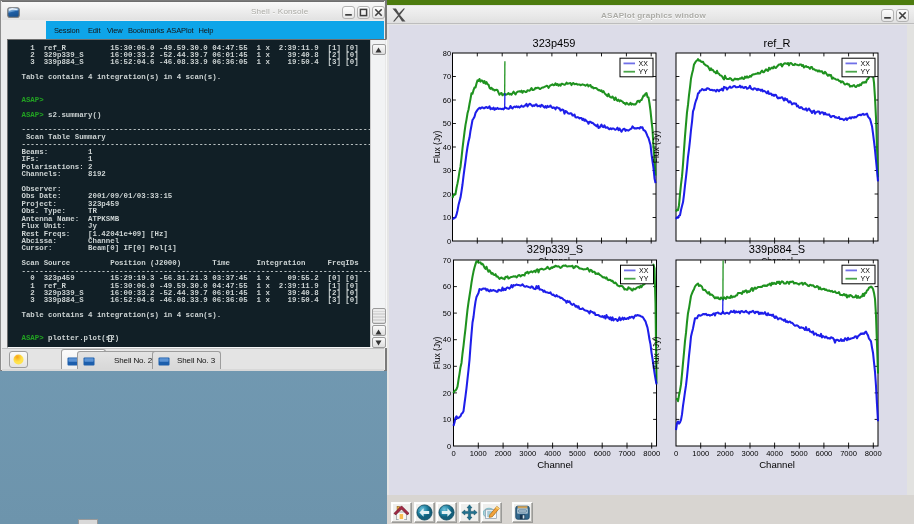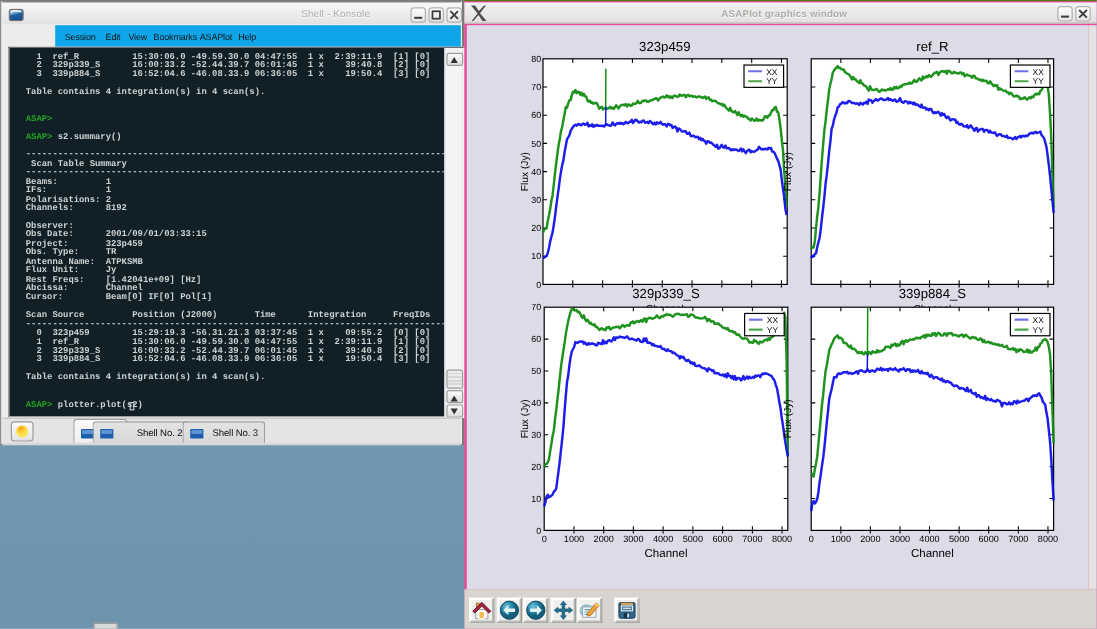--- a/index.html
+++ b/index.html
@@ -40,22 +40,22 @@
   border-top:1px solid #c2c2c2; font-size:8px; letter-spacing:-0.1px; color:#111; }
 #newtab { position:absolute; left:7px; top:2px; width:19px; height:17px; border:1px solid #9d9d9d;
   border-radius:3px; background:linear-gradient(180deg,#fbfbfb,#e3e3e3); }
 .tab { position:absolute; top:2px; height:19px; border:1px solid #9d9d9d; border-bottom:none;
   border-radius:3px 3px 0 0; background:linear-gradient(180deg,#e3e3e3,#d7d7d7); padding:4px 5px 0 21px; }
 .tab.active { background:linear-gradient(180deg,#fbfbfb,#eeeeee); top:0; height:21px; padding-top:6px; }
 .tab svg { position:absolute; left:5px; top:5px; }
 .tab.active svg { top:7px; }
 #kbot { position:absolute; left:1px; right:1px; top:368px; height:2px; background:#d8d8d8; }
 
-#pwin { position:absolute; left:387px; top:0; width:527px; height:524px; background:#ec4899;
-  border-top:1px solid #4d7c0f; }
+#pwin { position:absolute; left:387px; top:0; width:527px; height:524px; background:#e5e5e5;
+  border-top:5px solid #4d7c0f; }
 #ptitle { position:absolute; left:0; right:0; top:1px; height:18px;
   background:linear-gradient(180deg,#f2f2f2 0%,#e9e9e9 55%,#e0e0e0 100%); border-bottom:1px solid #bdbdbd; }
 #ptitle .txt { position:absolute; left:214px; top:5px; font-size:8.1px; font-weight:bold; color:#ababa6;
   text-shadow:0 1px 0 #ffffff; letter-spacing:0.2px; }
 #pcanvas { position:absolute; left:2px; top:20px; width:518px; height:470px; background:#dcdce8; }
 #pright { position:absolute; right:0; top:20px; width:7px; height:470px; background:#e2e2e0; }
 #ptool { position:absolute; left:0; right:0; top:490px; height:34px; background:#d8d5d1; }
 .tbtn { position:absolute; top:7px; width:21px; height:21px; background:#efefed;
   border:1px solid #9b9b98; border-top-color:#fdfdfc; border-left-color:#fdfdfc;
   box-shadow:inset -1px -1px 0 #b8b7b3, inset 1px 1px 0 #ffffff; }

